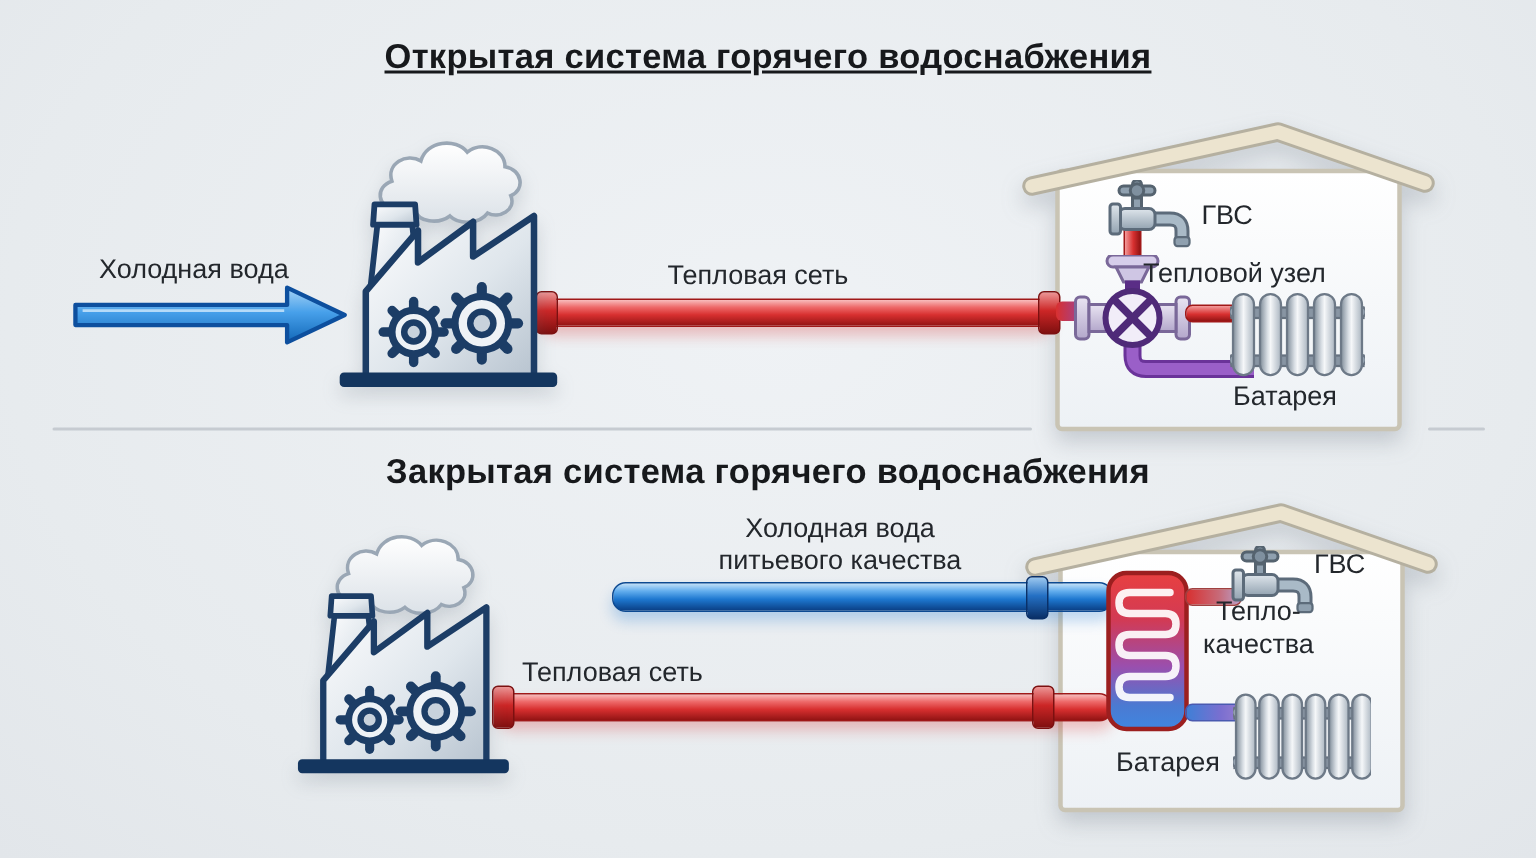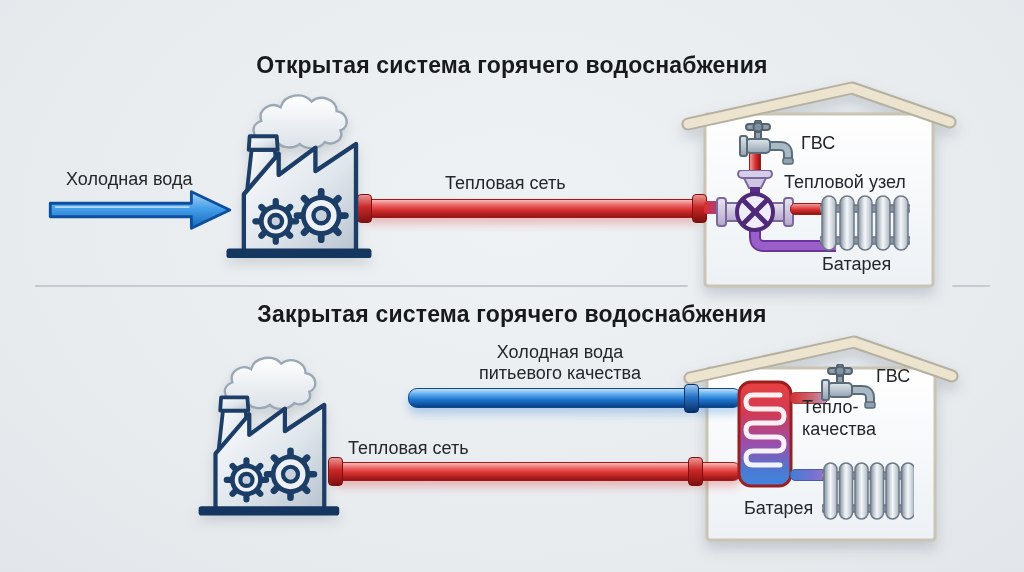--- a/index.html
+++ b/index.html
@@ -7,21 +7,21 @@
     --pipe-red:#d83030; --pipe-red-dark:#931414; --pipe-blue:#1e78d0; --pipe-blue-dark:#0a3f85;
     --pipe-purple:#8a4bb8; --factory-outline:#1c3d66; --roof-cream:#ece4cf; --divider:#c6cbd1;
   }
   html,body{margin:0;padding:0;background:var(--background);}
   .stage{position:relative;width:1024px;height:572px;overflow:hidden;
     background:radial-gradient(ellipse at 50% 38%, #eff2f5 0%, #e7ebee 70%, #e2e6ea 100%);
     font-family:"Liberation Sans","DejaVu Sans",sans-serif;}
   .abs{position:absolute;}
   .title{position:absolute;left:0;width:100%;text-align:center;font-size:23px;font-weight:700;
     color:var(--title-text);letter-spacing:.2px;}
-  .lbl{position:absolute;font-size:18px;color:var(--label-text);white-space:nowrap;}
+  .lbl{position:absolute;font-size:18px;color:var(--label-text);white-space:nowrap;text-align:center;}
   .lbl.center{text-align:center;}
   .pipe{position:absolute;border-radius:9px;}
   .pipe.red{height:17px;background:linear-gradient(180deg,#f8bcbc 0%,#ee6a6a 28%,#d83030 58%,#931414 100%);
     border:1px solid #a01818;box-shadow:0 6px 9px rgba(216,48,48,.28);}
   .pipe.blue{height:18px;background:linear-gradient(180deg,#c2e0f8 0%,#63aeee 28%,#1e78d0 58%,#0a3f85 100%);
     border:1px solid #0d4a92;box-shadow:0 6px 9px rgba(30,120,208,.28);}
   .pipe.thin{height:10px;border-radius:5px;}
   .pipe.red-thin{background:linear-gradient(180deg,#f29a9a 0%,#d83030 55%,#931414 100%);border:1px solid #a01818;}
   .pipe.red-to-purple{background:linear-gradient(90deg,#d83030 0%,#8a4bb8 100%);height:13px;border-radius:4px;}
   .pipe.red-to-gray{background:linear-gradient(90deg,#d83030 0%,#c76a78 60%,#b9a0c9 100%);border:1px solid #a04040;}
@@ -81,21 +81,21 @@
         <stop offset="1" stop-color="#b3a7cb"></stop>
     </linearGradient>
   </defs>
 </svg>
 
 <div class="stage">
 
   <div class="divider" style="left:35px;top:285px;width:653px;"></div>
   <div class="divider" style="left:952px;top:285px;width:38px;"></div>
 
-  <div class="title" style="top:52px;">Открытая система горячего водоснабжения</div>
+  <div class="title" style="top:24px;text-decoration:underline;">Открытая система горячего водоснабжения</div>
 
   <svg class="abs house" style="left:680px;top:78px;" width="280" height="212" viewBox="0 0 280 212">
     <rect x="25" y="36" width="228" height="172" rx="3" fill="url(#wallGrad)" stroke="#c9c4b4" stroke-width="3"></rect>
     <polyline points="8,46 172,10 270,44" fill="none" stroke="#b5b0a0" stroke-width="13" stroke-linecap="round" stroke-linejoin="round"></polyline>
     <polyline points="8,46 172,10 270,44" fill="none" stroke="#ece4cf" stroke-width="9" stroke-linecap="round" stroke-linejoin="round"></polyline>
   </svg>
 
   <div class="lbl" style="left:66px;top:169px;">Холодная вода</div>
   <svg class="abs" style="left:45px;top:186px;" width="192" height="48" viewBox="0 0 195 50">
     <polygon points="3,18 150,18 150,6 190,25 150,44 150,32 3,32" fill="url(#arrowGrad)" stroke="#0d4f9e" stroke-width="3" stroke-linejoin="round"></polygon>
@@ -135,21 +135,21 @@
     <polygon points="28,8 50,8 45,18 33,18" fill="#cfc6e4" stroke="#7a6899" stroke-width="2"></polygon>
     <rect x="34" y="17" width="10" height="9" fill="#5a2d86"></rect>
     <rect x="1" y="28" width="9" height="28" rx="3" fill="url(#valveFlange)" stroke="#7a6899" stroke-width="2"></rect>
     <rect x="10" y="33" width="12" height="18" fill="url(#valveFlange)" stroke="#7a6899" stroke-width="2"></rect>
     <rect x="68" y="28" width="9" height="28" rx="3" fill="url(#valveFlange)" stroke="#7a6899" stroke-width="2"></rect>
     <rect x="56" y="33" width="12" height="18" fill="url(#valveFlange)" stroke="#7a6899" stroke-width="2"></rect>
     <circle cx="39" cy="42" r="18" fill="#f1edf8" stroke="#4f2a78" stroke-width="4"></circle>
     <line x1="28" y1="31" x2="50" y2="53" stroke="#4f2a78" stroke-width="5" stroke-linecap="round"></line>
     <line x1="50" y1="31" x2="28" y2="53" stroke="#4f2a78" stroke-width="5" stroke-linecap="round"></line>
   </svg>
-  <div class="lbl" style="left:784px;top:172px;">Тепловой узел</div>
+  <div class="lbl" style="left:762px;top:172px;">Тепловой узел</div>
 
   <div class="pipe thin red-thin" style="left:790px;top:203px;width:36px;"></div>
 
   <svg class="abs" style="left:820px;top:193px;" width="90" height="60" viewBox="0 0 90 60">
     <rect x="1" y="12" width="88" height="7" fill="#8895a3" stroke="#667280" stroke-width="1.5"></rect>
     <rect x="1" y="44" width="88" height="7" fill="#8895a3" stroke="#667280" stroke-width="1.5"></rect>
     <circle cx="3" cy="15" r="3.5" fill="#9aa7b5" stroke="#6b7684" stroke-width="1.5"></circle>
     <circle cx="3" cy="47" r="3.5" fill="#9aa7b5" stroke="#6b7684" stroke-width="1.5"></circle>
     <circle cx="87" cy="15" r="3.5" fill="#9aa7b5" stroke="#6b7684" stroke-width="1.5"></circle>
     <circle cx="87" cy="47" r="3.5" fill="#9aa7b5" stroke="#6b7684" stroke-width="1.5"></circle>

